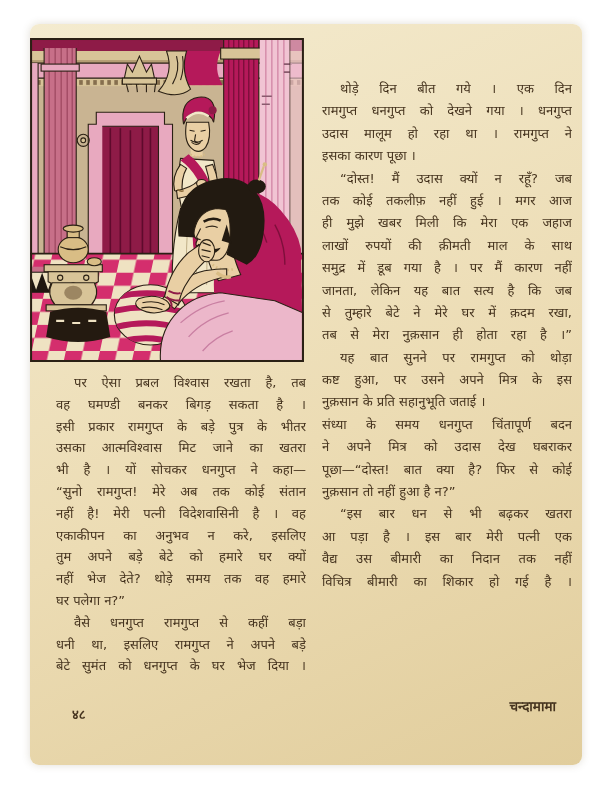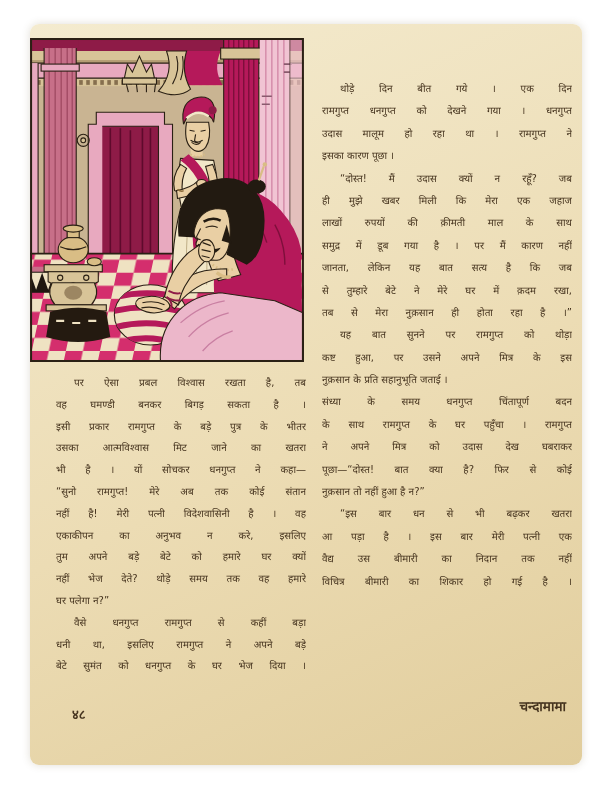--- a/index.html
+++ b/index.html
@@ -4,30 +4,30 @@
 <title>Scanned magazine page</title>
 <style>
   html,body{margin:0;padding:0;background:#ffffff;}
   body{width:612px;height:792px;position:relative;overflow:hidden;
        font-family:"DejaVu Sans",sans-serif;}
   .page{position:absolute;left:30px;top:24px;width:552px;height:741px;
         background:linear-gradient(155deg,var(--paper_light) 0%,var(--paper) 55%,var(--paper_dark) 100%);
         border-radius:9px;box-shadow:0 0 8px rgba(90,70,30,.18);}
   .illo{position:absolute;left:0px;top:14px;width:274px;height:324px;}
   .illo svg{display:block;width:100%;height:100%;}
-  .col{position:absolute;color:var(--ink);font-size:10px;}
+  .col{position:absolute;color:var(--ink);font-size:13px;}
   .col-left{left:26px;top:348px;width:250px;}
   .col-right{left:292px;top:54px;width:250px;}
   .tline{text-align:justify;text-align-last:justify;overflow:hidden;white-space:nowrap;}
   .col-left  .tline{height:21.8px;line-height:21.8px;}
   .col-right .tline{height:22.4px;line-height:22.4px;}
   .tline.ind{text-indent:18px;}
   .tline.end{text-align-last:left;}
   .footer-num{position:absolute;left:42px;top:673px;font-size:13px;font-weight:bold;color:var(--ink);margin-top:8px;}
-  .footer-title{position:absolute;right:16px;top:673px;font-size:13.5px;font-weight:bold;color:var(--ink);}
+  .footer-title{position:absolute;right:26px;top:673px;font-size:13.5px;font-weight:bold;color:var(--ink);}
   
   .f-accent{fill:var(--accent);} .f-accent2{fill:var(--accent_dark);}
   .f-rose{fill:var(--rose);} .f-pink{fill:var(--pink);} .f-ltpink{fill:var(--ltpink);}
   .f-wall{fill:var(--wall);} .f-skin{fill:var(--skin);} .f-cream{fill:var(--cream);}
   .f-cream2{fill:var(--cream2);} .f-hair{fill:var(--hair);} .f-brass{fill:var(--brass);}
   .f-dhoti{fill:var(--dhoti);} .f-fcream{fill:var(--floor_cream);}
   .ol{stroke:#2a2014;stroke-width:1.1;} .oln{stroke:#2a2014;stroke-width:1.1;fill:none;}
 </style>
 </head>
 <body>
@@ -215,31 +215,31 @@
       <div class="tline ind">वैसे धनगुप्त रामगुप्त से कहीं बड़ा</div>
       <div class="tline">धनी था, इसलिए रामगुप्त ने अपने बड़े</div>
       <div class="tline">बेटे सुमंत को धनगुप्त के घर भेज दिया ।</div>
     </div>
   <div class="col col-right">
       <div class="tline ind">थोड़े दिन बीत गये । एक दिन</div>
       <div class="tline">रामगुप्त धनगुप्त को देखने गया । धनगुप्त</div>
       <div class="tline">उदास मालूम हो रहा था । रामगुप्त ने</div>
       <div class="tline end">इसका कारण पूछा ।</div>
       <div class="tline ind">“दोस्त! मैं उदास क्यों न रहूँ? जब</div>
+      <div class="tline">तक कोई तकलीफ़ नहीं हुई । मगर आज</div>
       <div class="tline">ही मुझे खबर मिली कि मेरा एक जहाज</div>
       <div class="tline">लाखों रुपयों की क़ीमती माल के साथ</div>
       <div class="tline">समुद्र में डूब गया है । पर मैं कारण नहीं</div>
       <div class="tline">जानता, लेकिन यह बात सत्य है कि जब</div>
       <div class="tline">से तुम्हारे बेटे ने मेरे घर में क़दम रखा,</div>
       <div class="tline">तब से मेरा नुक़सान ही होता रहा है ।”</div>
       <div class="tline ind">यह बात सुनने पर रामगुप्त को थोड़ा</div>
       <div class="tline">कष्ट हुआ, पर उसने अपने मित्र के इस</div>
       <div class="tline end">नुक़सान के प्रति सहानुभूति जताई ।</div>
       <div class="tline">संध्या के समय धनगुप्त चिंतापूर्ण बदन</div>
-      <div class="tline">के साथ रामगुप्त के घर पहुँचा । रामगुप्त</div>
       <div class="tline">ने अपने मित्र को उदास देख घबराकर</div>
       <div class="tline">पूछा—“दोस्त! बात क्या है? फिर से कोई</div>
       <div class="tline end">नुक़सान तो नहीं हुआ है न?”</div>
       <div class="tline ind">“इस बार धन से भी बढ़कर खतरा</div>
       <div class="tline">आ पड़ा है । इस बार मेरी पत्नी एक</div>
       <div class="tline">वैद्य उस बीमारी का निदान तक नहीं</div>
       <div class="tline">विचित्र बीमारी का शिकार हो गई है ।</div>
     </div>
 
   <div class="footer-num">४८</div>

